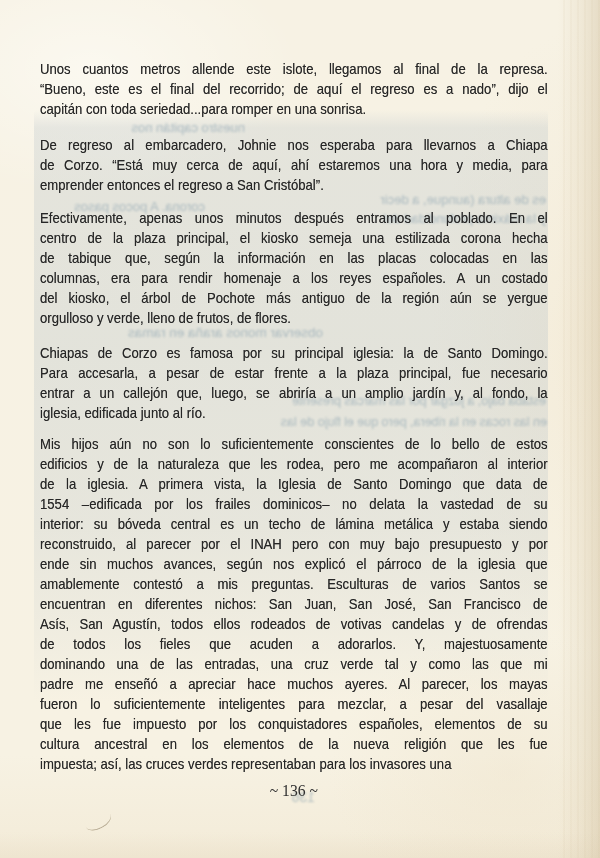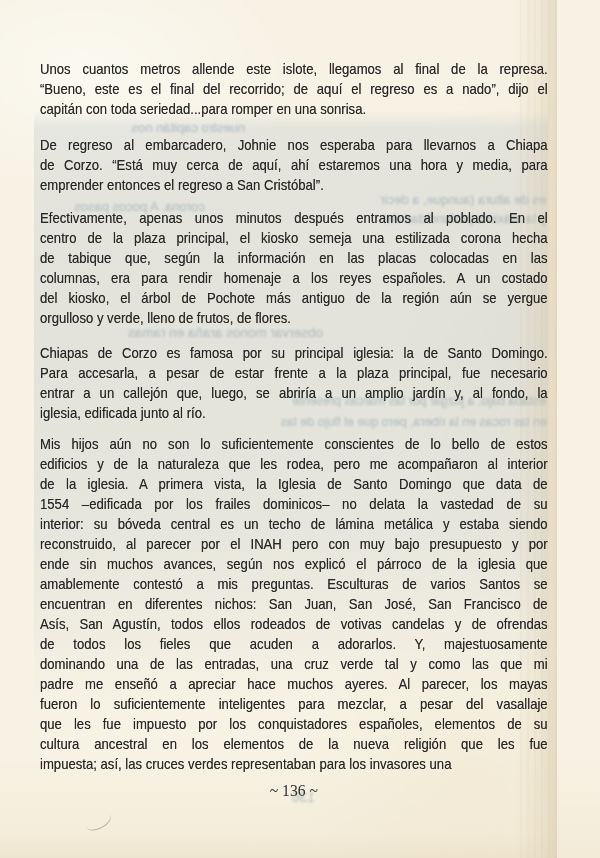--- a/index.html
+++ b/index.html
@@ -2,21 +2,21 @@
 <html><head>
 <meta charset="utf-8">
 <style>
   html, body { margin: 0; padding: 0; }
   body {
     width: 600px; height: 858px; overflow: hidden;
     font-family: "Liberation Sans", sans-serif;
     background: linear-gradient(180deg, #f7f2e4 0%, #f7f2e3 88%, #f3ebd8 100%);
   }
   .page {
-    position: relative; width: 557px; height: 858px; overflow: hidden;
+    position: relative; width: 600px; height: 858px; overflow: hidden;
   }
   
   .page::before {
     content: ""; position: absolute; inset: 0; pointer-events: none;
     background:
       radial-gradient(ellipse 300px 180px at 15% 8%, rgba(255,255,252,0.5), transparent 70%),
       radial-gradient(ellipse 260px 200px at 85% 90%, rgba(236,224,198,0.35), transparent 70%),
       radial-gradient(ellipse 200px 420px at 97% 40%, rgba(240,228,204,0.4), transparent 75%);
   }
   .edge-shade {

